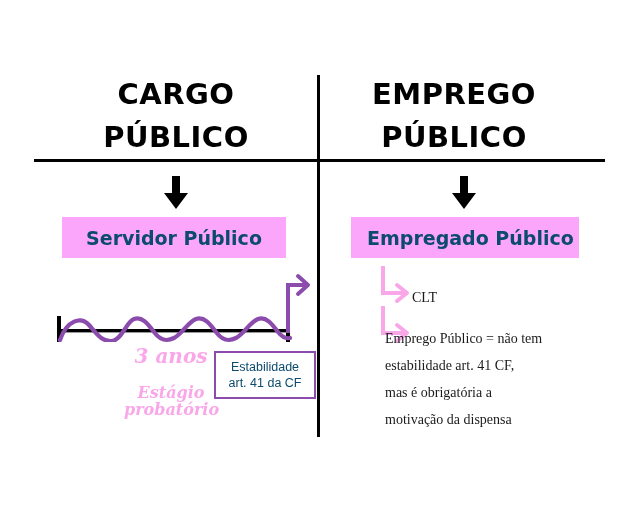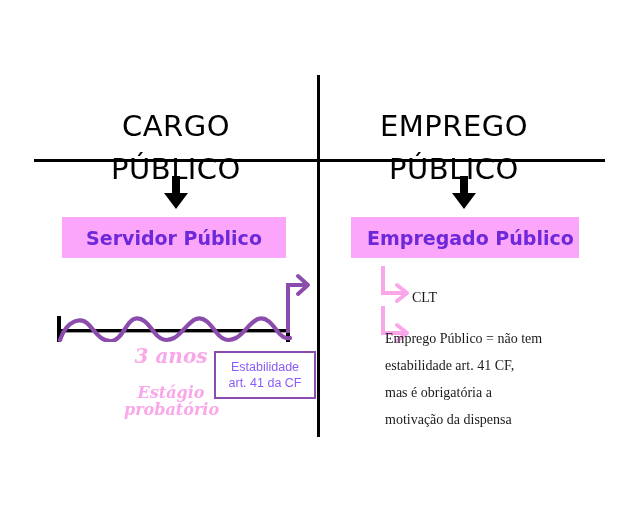--- a/index.html
+++ b/index.html
@@ -15,27 +15,26 @@
     overflow: hidden;
     font-family: "Liberation Sans", sans-serif;
   }
 
   
   .col-title {
     position: absolute;
     width: 284px;
     text-align: center;
     font-family: "DejaVu Sans", sans-serif;
-    font-weight: normal;
+    font-weight: bold;
     font-size: 29px;
     line-height: 43px;
     letter-spacing: 0.5px;
     color: #000000;
     white-space: pre-line;
-    margin-top: 32px;
   }
   #title-left  { left: 34px;  top: 73px; }
   #title-right { left: 312px; top: 73px; }
 
   
   .h-rule {
     position: absolute;
     left: 34px;
     top: 159px;
     width: 571px;
@@ -62,21 +61,21 @@
 
   
   .pink-box {
     position: absolute;
     background: #FBA6FB;
     display: flex;
     align-items: center;
     font-family: "DejaVu Sans", sans-serif;
     font-weight: bold;
     font-size: 19px;
-    color: #6d28d9;
+    color: #0c4a6e;
     box-sizing: border-box;
   }
   #box-servidor {
     left: 62px;  top: 217px;
     width: 224px; height: 41px;
     justify-content: center;
   }
   #box-empregado {
     left: 351px; top: 217px;
     width: 228px; height: 41px;
@@ -118,21 +117,21 @@
     width: 102px; height: 48px;
     border: 2.5px solid #8B4CAD;
     background: #ffffff;
     box-sizing: border-box;
     display: flex;
     align-items: center;
     justify-content: center;
     font-family: "Liberation Sans", sans-serif;
     font-size: 12.5px;
     line-height: 16px;
-    color: #8b5cf6;
+    color: #0c4a6e;
     text-align: center;
     white-space: pre-line;
   }
 
   
   .rt-arrow { position: absolute; width: 34px; height: 42px; }
   #rt-arrow-1 { left: 380px; top: 266px; }
   #rt-arrow-2 { left: 380px; top: 306px; }
 
   .rt-text {

